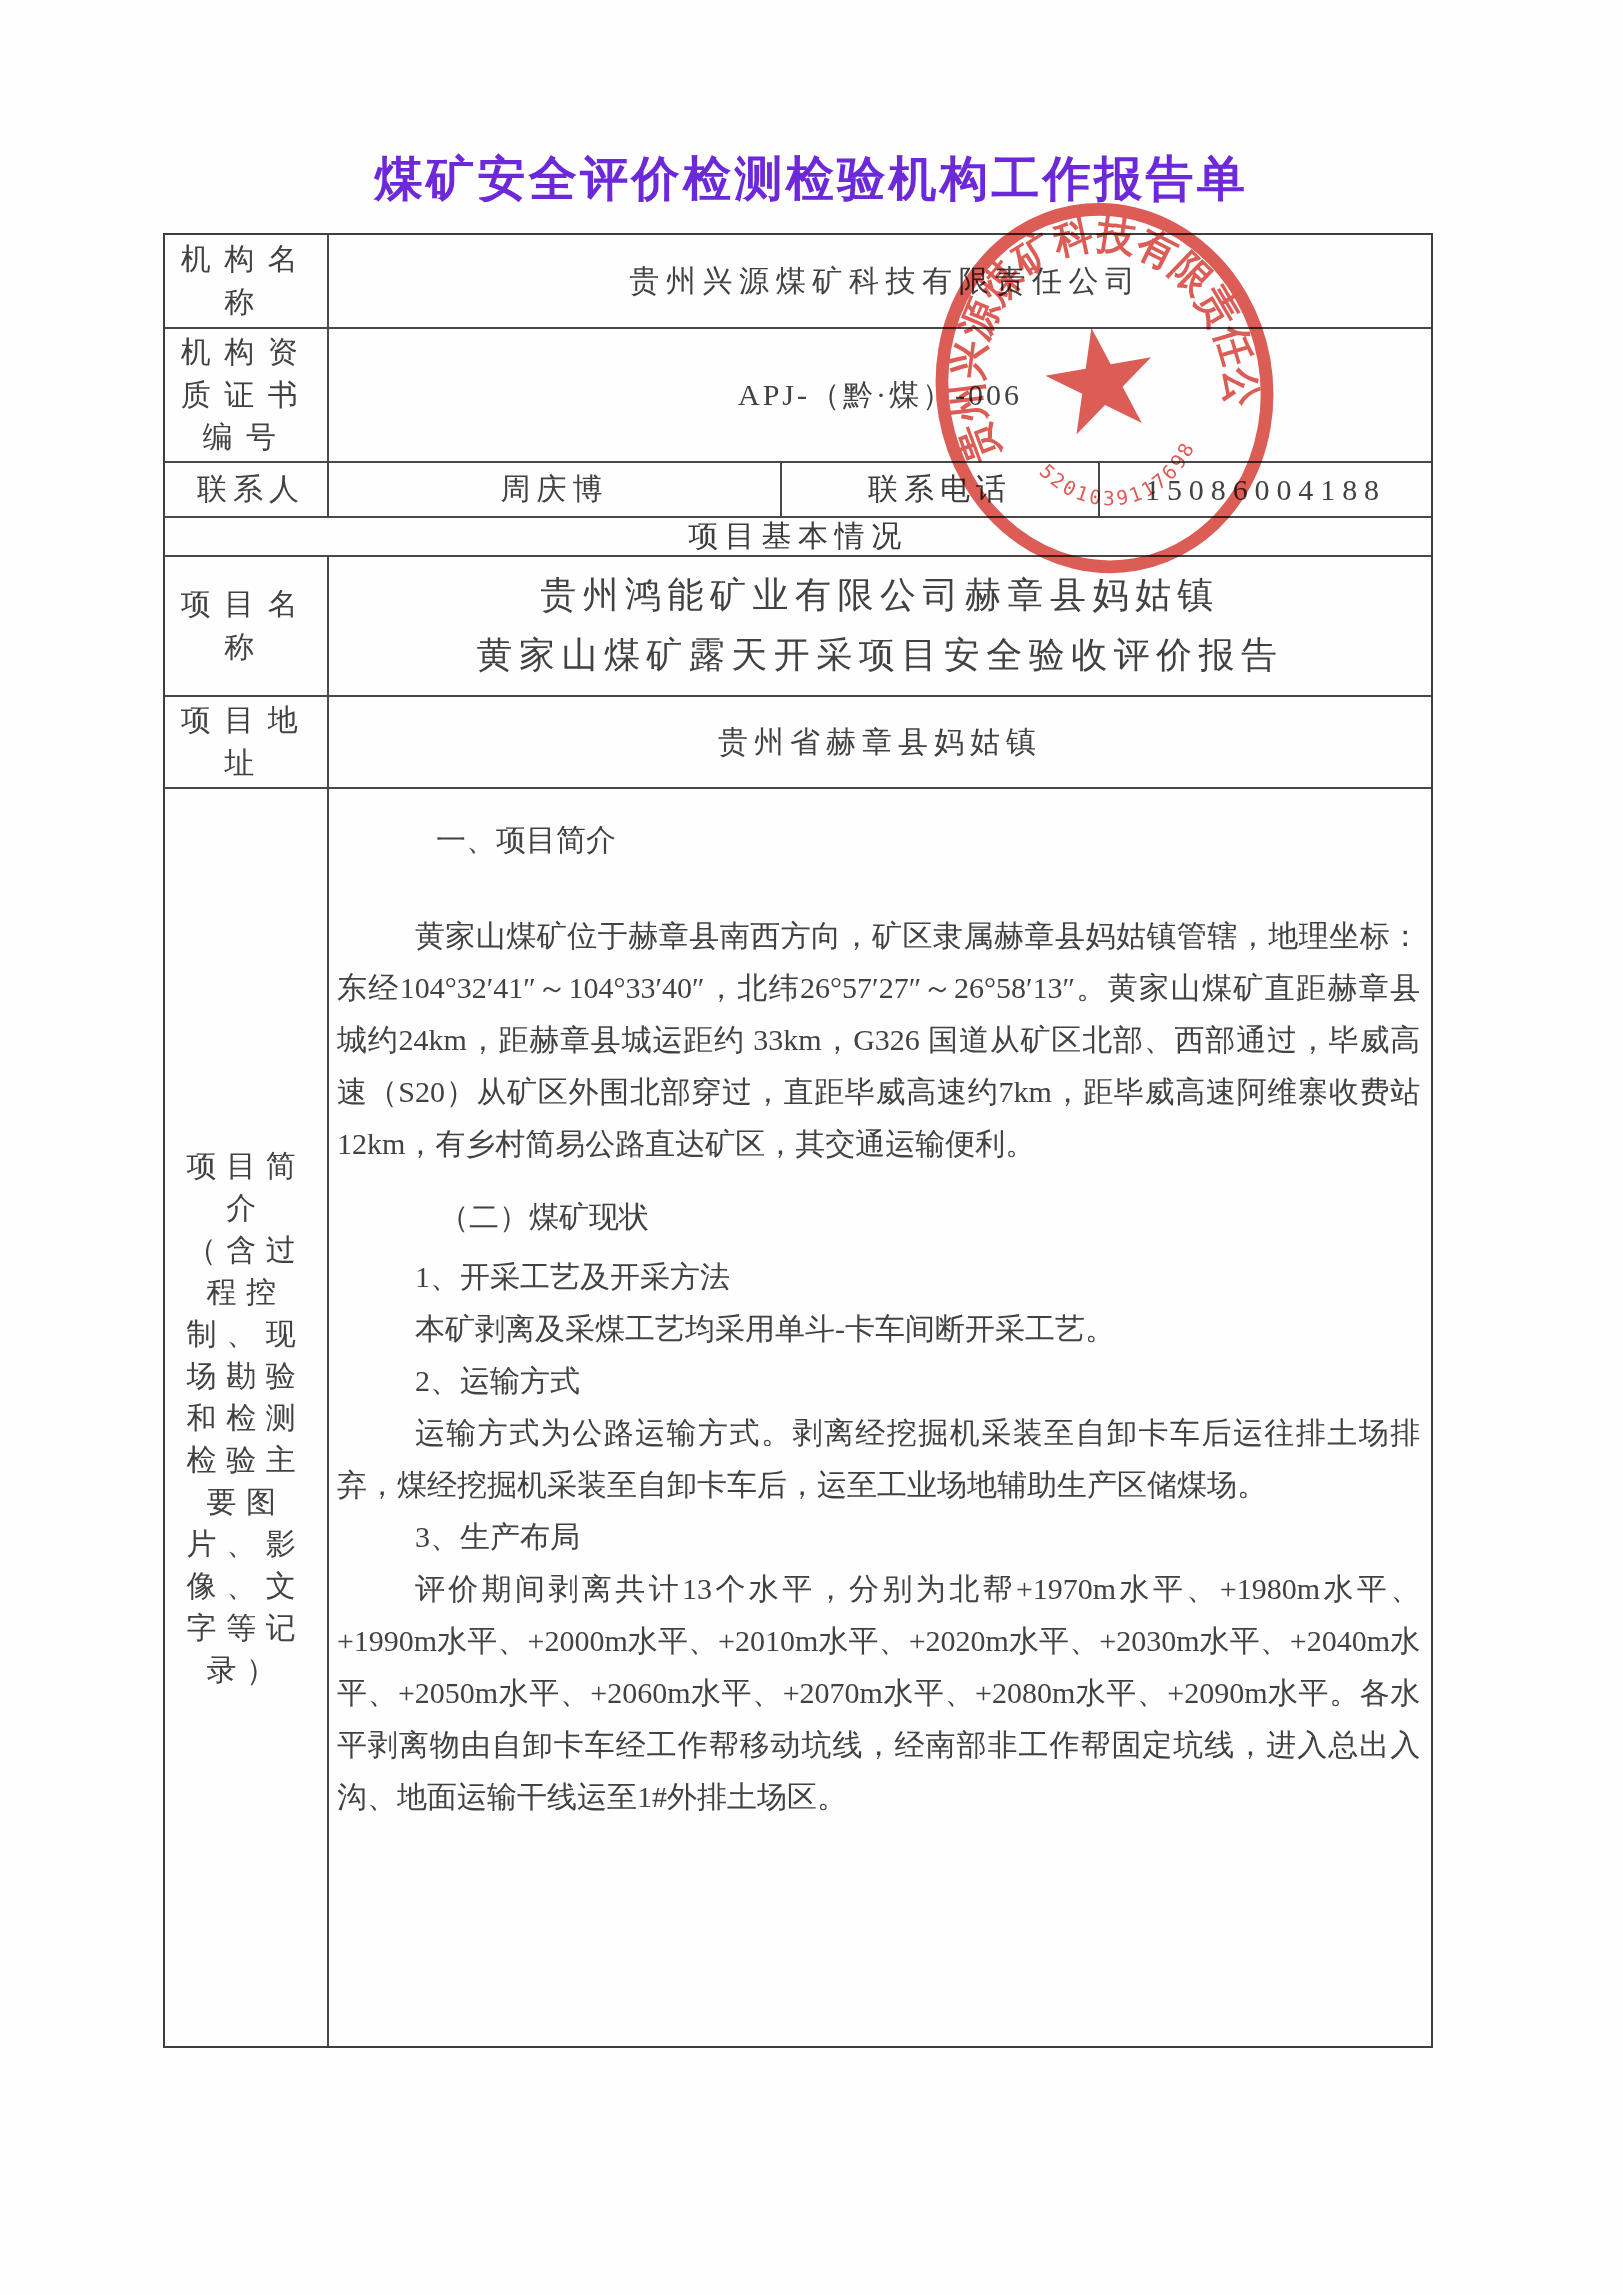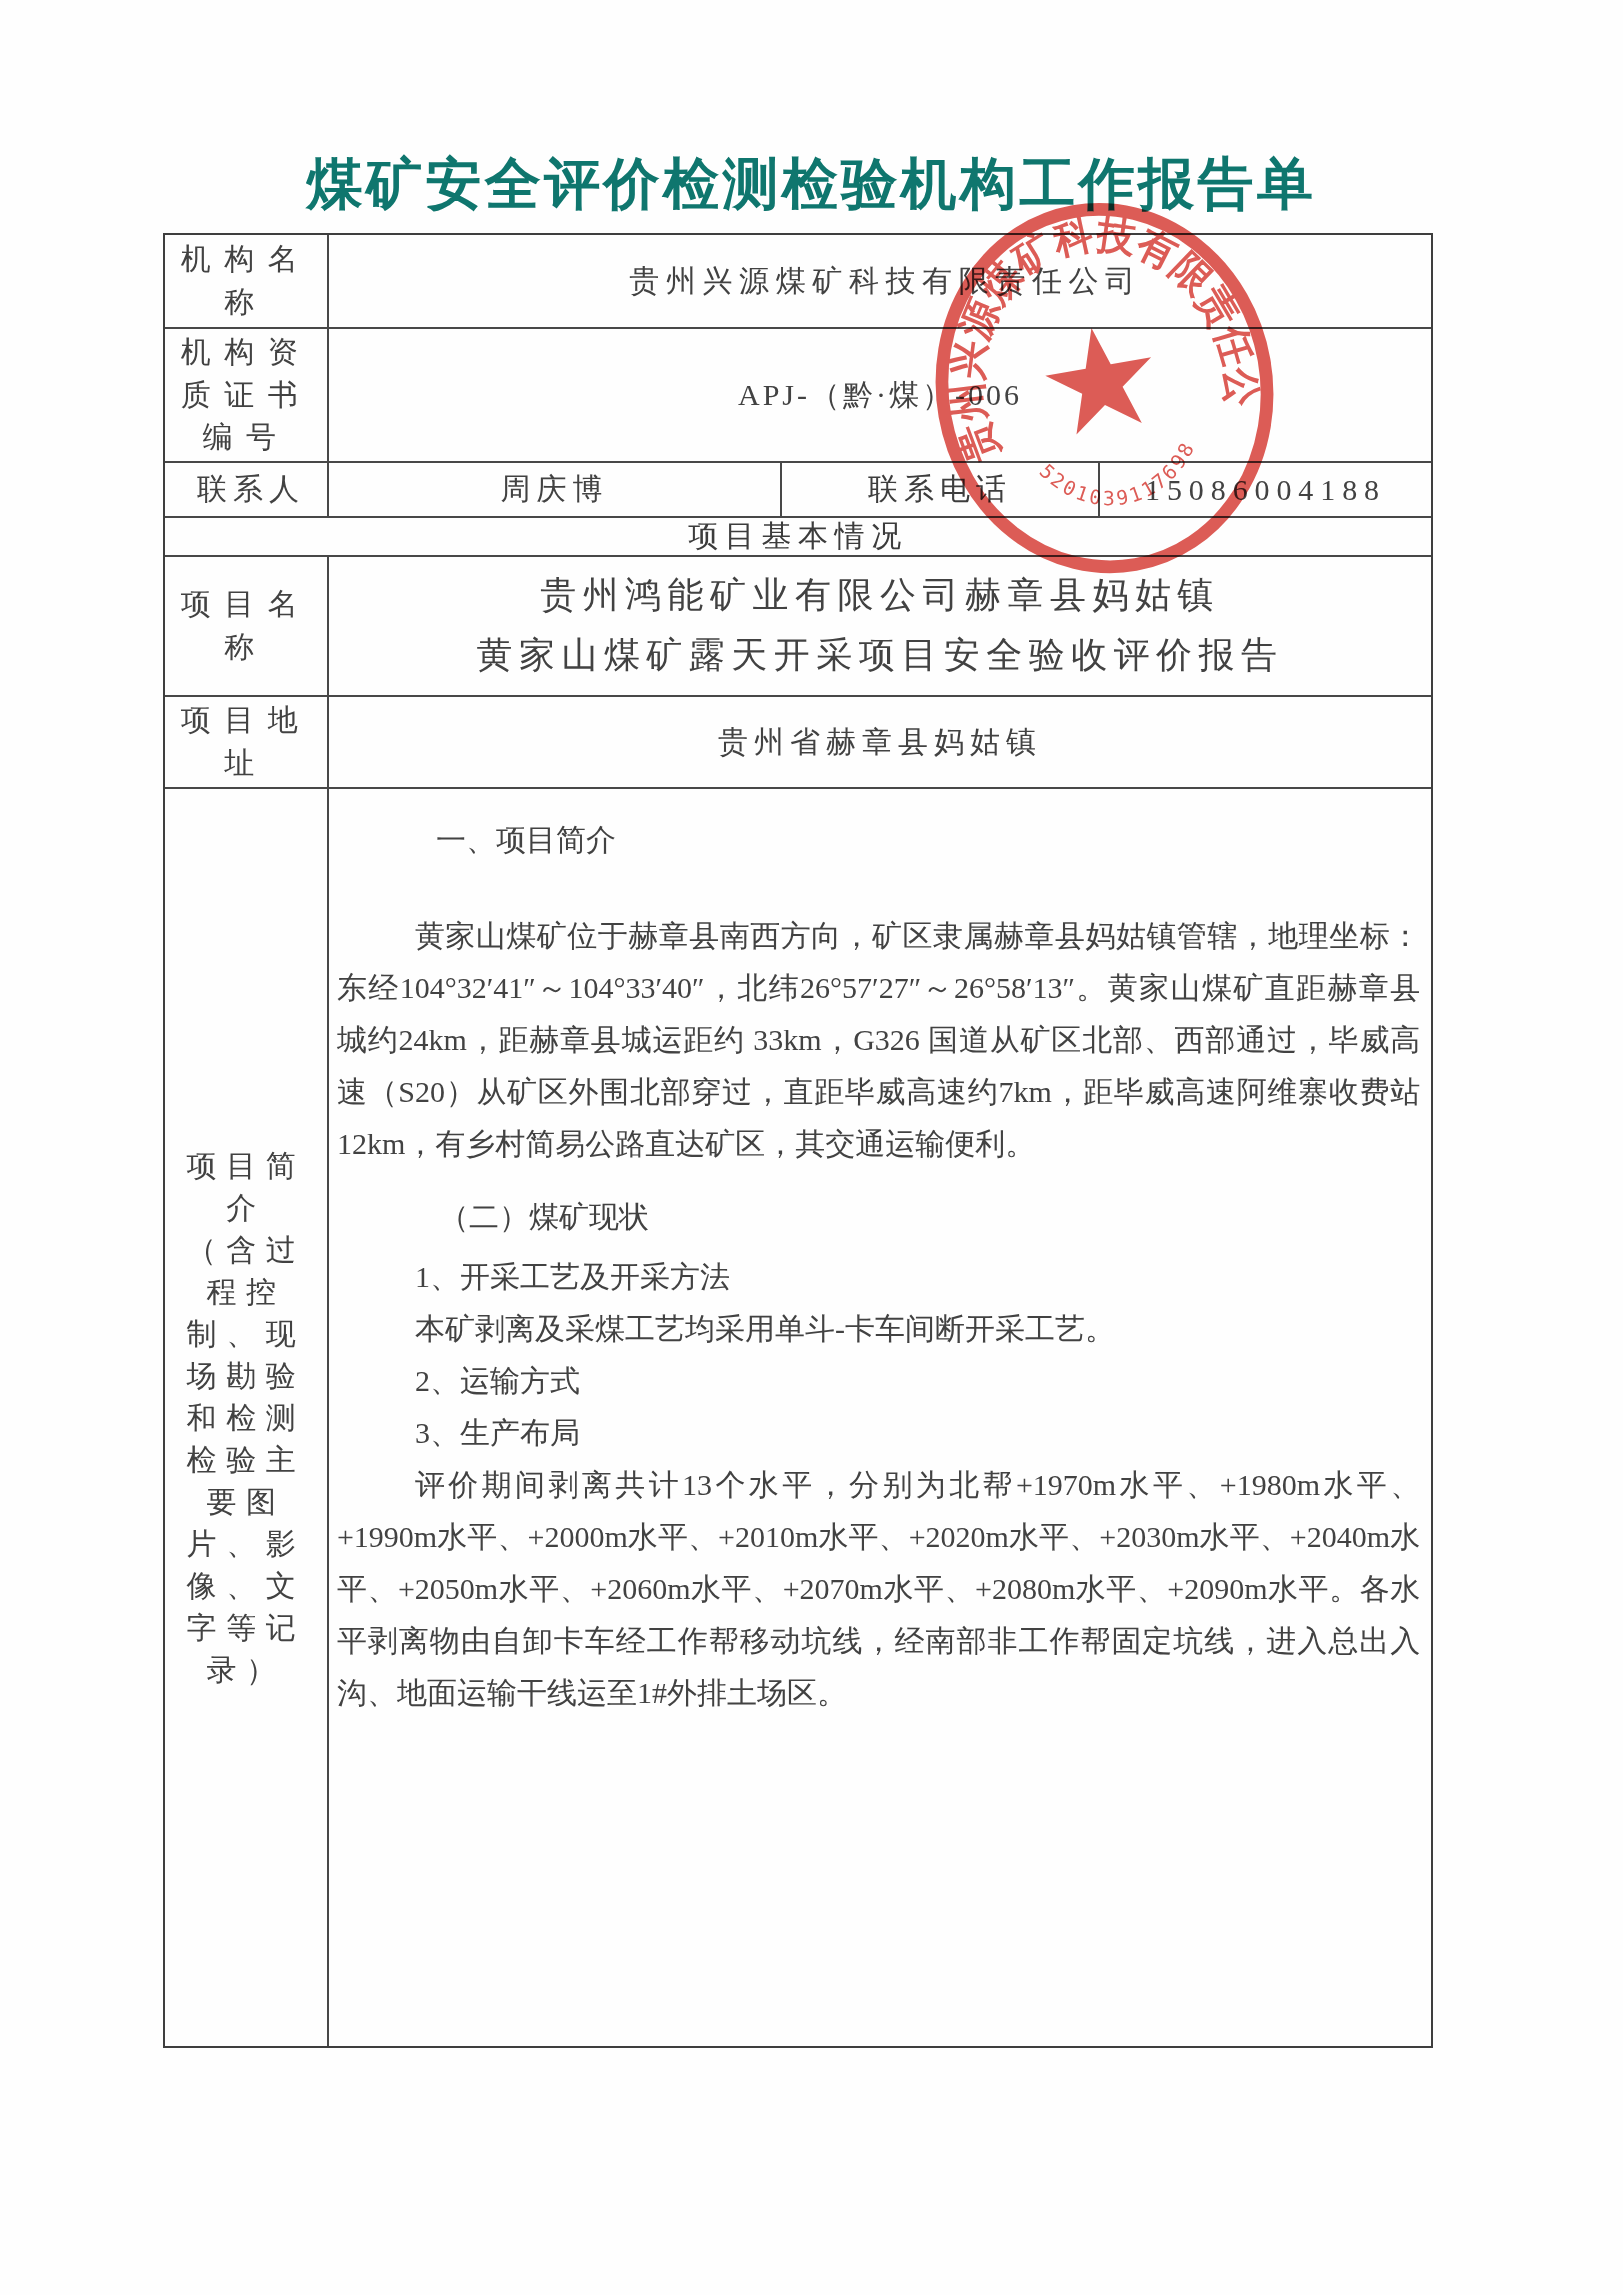--- a/index.html
+++ b/index.html
@@ -7,22 +7,22 @@
     position:relative;
     width:1623px; height:2295px;
     background:#fefefe;
     font-family:"Liberation Serif","DejaVu Serif",serif;
     color:#3d3d3d;
     overflow:hidden;
   }
   .doc-title {
     position:absolute; top:147px; left:0; width:100%;
     text-align:center;
-    font-size:56px; font-weight:bold; letter-spacing:3.4px;
-    color:#0f766e;
+    font-size:48px; font-weight:bold; letter-spacing:3.4px;
+    color:#6d28d9;
     white-space:nowrap;
   }
   .report-table {
     position:absolute; left:163px; top:233px;
     width:1270px; height:1815px;
     border:2.9px solid #3e3e3e;
     box-sizing:border-box;
     display:flex; flex-direction:column;
     background:transparent;
   }
@@ -147,20 +147,21 @@
 像、文
 字等记
 录）</div>
       <div class="cell intro-cell">
         <p class="h1">一、项目简介</p>
         <p class="para">黄家山煤矿位于赫章县南西方向，矿区隶属赫章县妈姑镇管辖，地理坐标：东经104°32′41″～104°33′40″，北纬26°57′27″～26°58′13″。黄家山煤矿直距赫章县城约24km，距赫章县城运距约 33km，G326 国道从矿区北部、西部通过，毕威高速（S20）从矿区外围北部穿过，直距毕威高速约7km，距毕威高速阿维寨收费站12km，有乡村简易公路直达矿区，其交通运输便利。</p>
         <p class="sub sub2">（二）煤矿现状</p>
         <p class="item">1、开采工艺及开采方法</p>
         <p class="item">本矿剥离及采煤工艺均采用单斗-卡车间断开采工艺。</p>
         <p class="item">2、运输方式</p>
+        <p class="para">运输方式为公路运输方式。剥离经挖掘机采装至自卸卡车后运往排土场排弃，煤经挖掘机采装至自卸卡车后，运至工业场地辅助生产区储煤场。</p>
         <p class="item">3、生产布局</p>
         <p class="para">评价期间剥离共计13个水平，分别为北帮+1970m水平、+1980m水平、+1990m水平、+2000m水平、+2010m水平、+2020m水平、+2030m水平、+2040m水平、+2050m水平、+2060m水平、+2070m水平、+2080m水平、+2090m水平。各水平剥离物由自卸卡车经工作帮移动坑线，经南部非工作帮固定坑线，进入总出入沟、地面运输干线运至1#外排土场区。</p>
       </div>
     </div>
 
   </div>
 
   <svg class="seal" viewBox="0 0 780 880" xmlns="http://www.w3.org/2000/svg">
     <g transform="rotate(-10 390 430)" fill="none">
       <ellipse cx="390" cy="430" rx="330" ry="365" stroke="#d9453e" stroke-width="26"></ellipse>

